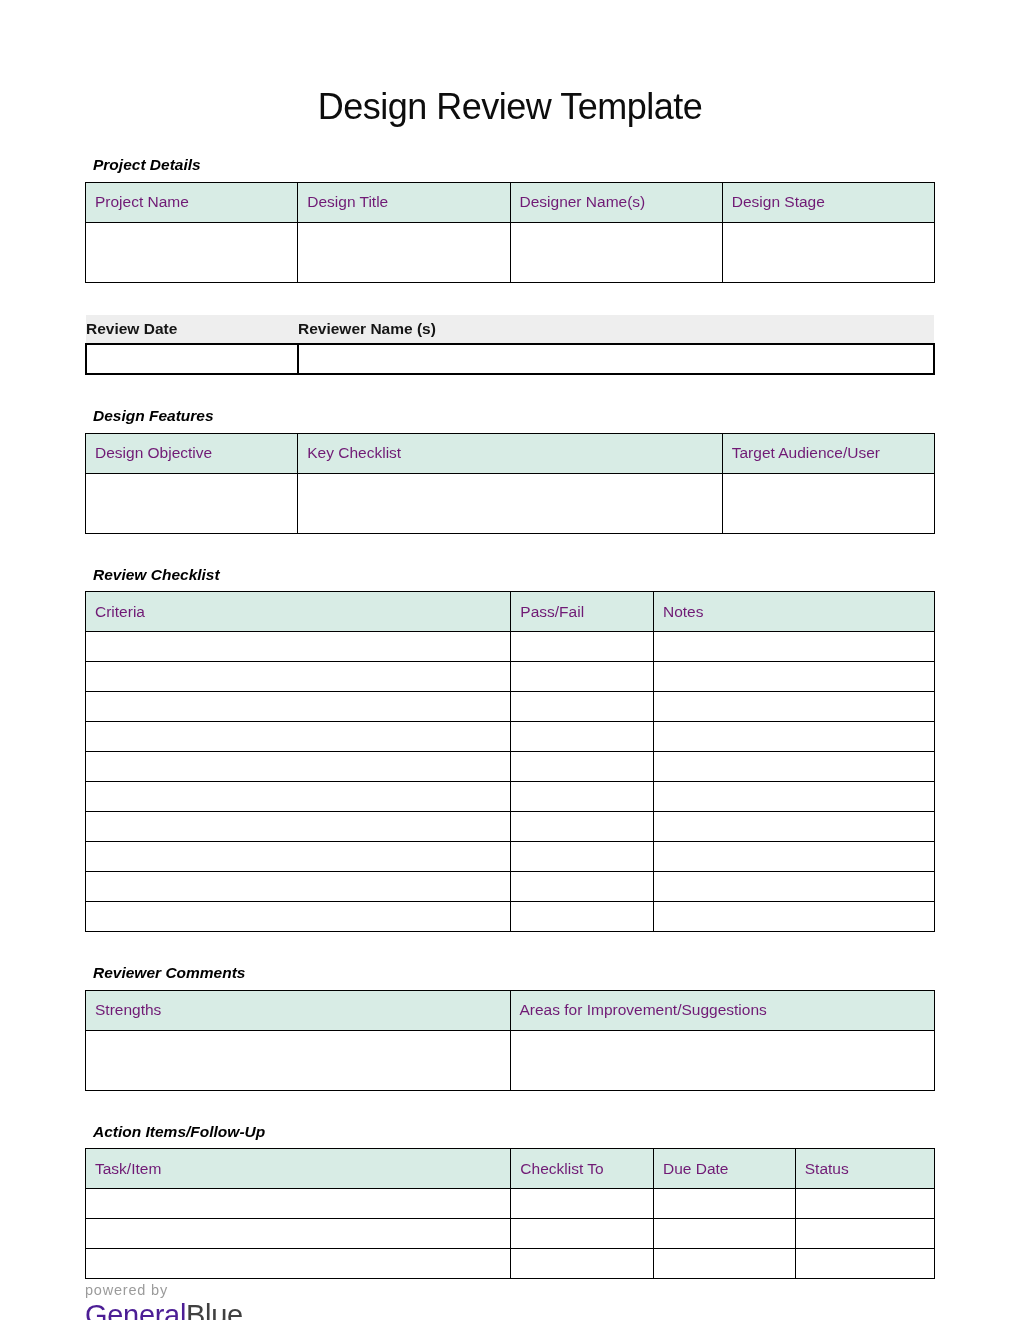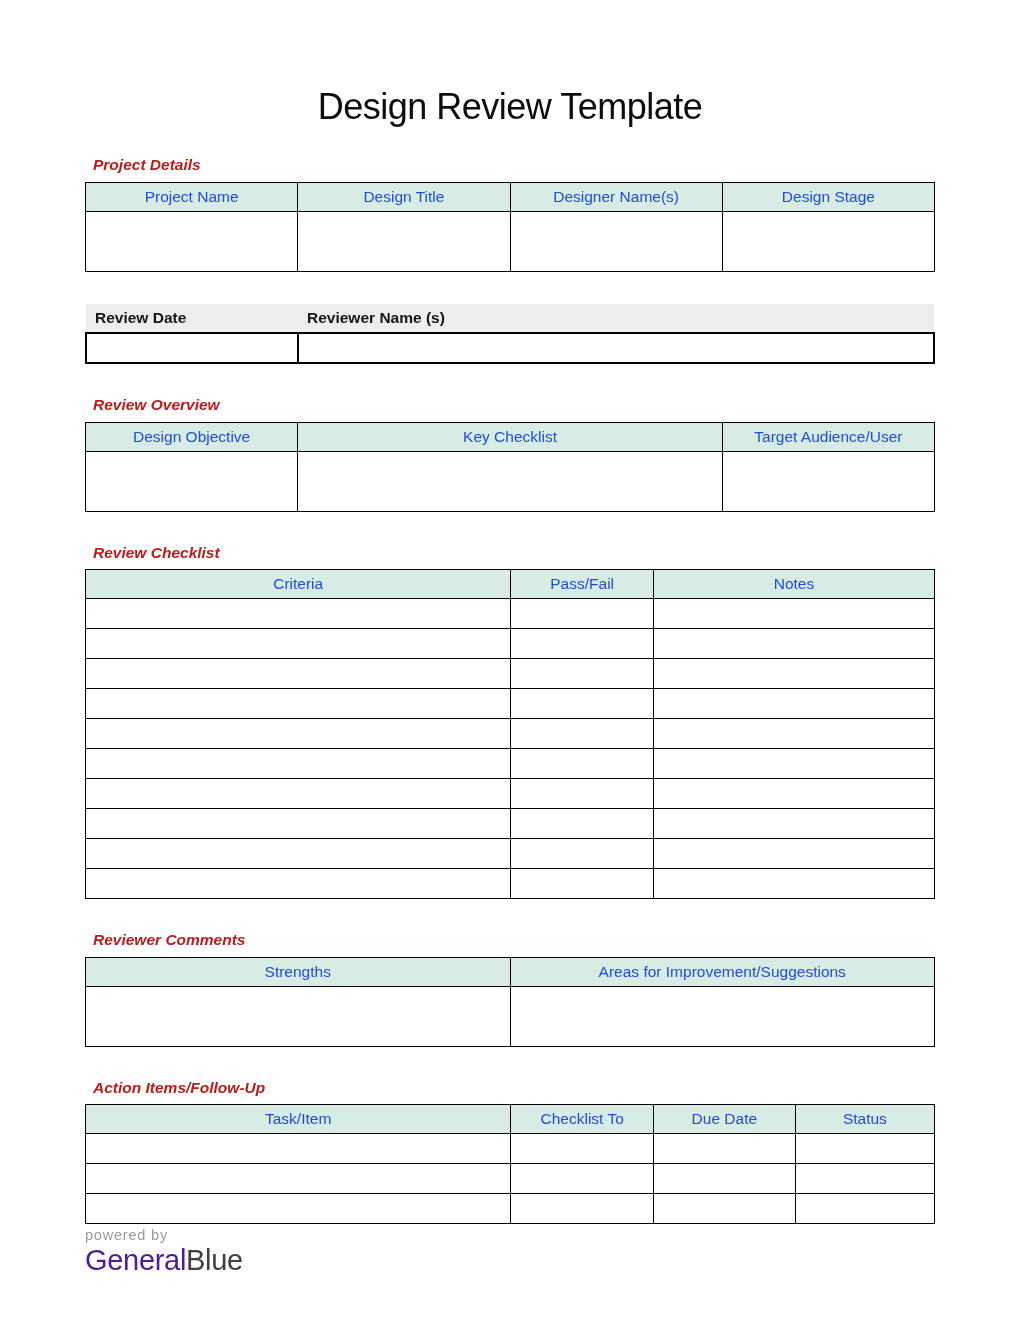--- a/index.html
+++ b/index.html
@@ -20,50 +20,50 @@
     letter-spacing: -0.5px;
     color: #0d0d0d;
     line-height: 1.15;
   }
 
   h2.section-heading {
     margin: 32px 0 7px 8px;
     font-size: 15.5px;
     font-style: italic;
     font-weight: bold;
-    color: #b91c1c;
+    color: #000000;
     line-height: 1.2;
   }
   h2.first { margin-top: 29px; }
 
   table { width: 100%; border-collapse: collapse; table-layout: fixed; background: #fff; }
 
   table.bordered th, table.bordered td { border: 1px solid #000; }
   table.bordered thead th {
     background: #d8ece5;
     font-weight: normal;
     font-size: 15.5px;
-    text-align: center;
+    text-align: left;
     padding: 3px 9px;
-    height: 29px;
-    color: #1d4ed8;
+    height: 40px;
+    color: #701a75;
   }
   td.input-cell { background: #fff; }
 
   .rows-60 tbody tr { height: 60px; }
   .rows-30 tbody tr { height: 30px; }
 
   
   table.review-info thead th {
     background: #eeeeee;
     border: none;
     font-weight: bold;
     font-size: 15.5px;
     text-align: left;
-    padding: 3px 9px;
+    padding: 3px 0;
     height: 29px;
     color: #151515;
   }
   table.review-info tbody td { border: 2px solid #000; }
   table.review-info tbody tr { height: 30px; }
 
   footer.brand {
     margin-top: 4px;
     line-height: 1;
   }
@@ -124,21 +124,21 @@
       </tr>
     </thead>
     <tbody>
         <tr>
           <td class="input-cell"></td>
           <td class="input-cell"></td>
         </tr>
       </tbody>
   </table>
 
-  <h2 class="section-heading">Review Overview</h2>
+  <h2 class="section-heading">Design Features</h2>
   <table class="bordered rows-60">
     <colgroup>
         <col style="width:25%">
         <col style="width:50%">
         <col style="width:25%">
       </colgroup>
     <thead>
       <tr>
         <th>Design Objective</th>
         <th>Key Checklist</th>

